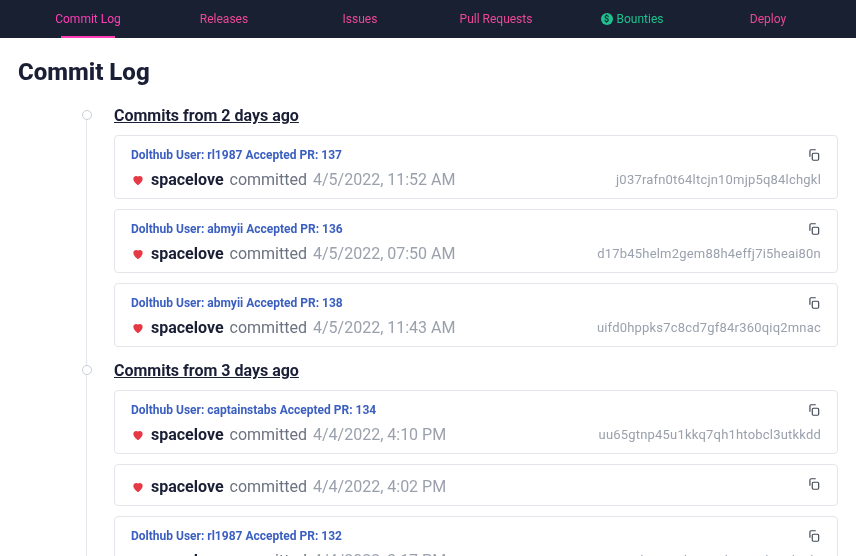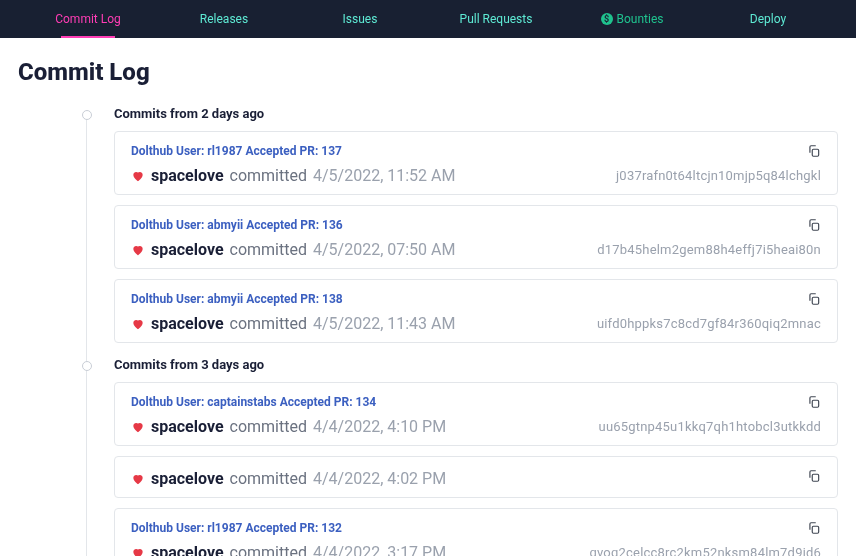--- a/index.html
+++ b/index.html
@@ -15,21 +15,21 @@
     display: flex;
     align-items: stretch;
     height: 38px;
     padding: 0 20px;
   }
   .topnav .tab {
     flex: 1;
     display: flex;
     align-items: center;
     justify-content: center;
-    color: #5eead4;
+    color: #ec4899;
     font-size: 12px;
     cursor: pointer;
     position: relative;
     gap: 4px;
   }
   .topnav .tab.active {
     color: #ff3db5;
   }
   .topnav .tab.active::after {
     content: "";
@@ -63,25 +63,26 @@
   .timeline::before {
     content: "";
     position: absolute;
     left: 0px;
     top: 6px;
     bottom: 0;
     width: 1px;
     background: #e3e6ea;
   }
   .group-header {
-    font-size: 13px;
+    font-size: 16px;
     font-weight: 700;
     color: #1a1f36;
     margin: 14px 0 10px 28px;
     position: relative;
+    text-decoration: underline;
   }
   .group-header::before {
     content: "";
     position: absolute;
     left: -32px;
     top: 4px;
     width: 8px; height: 8px;
     border-radius: 50%;
     background: #fff;
     border: 1px solid #c9ced6;

